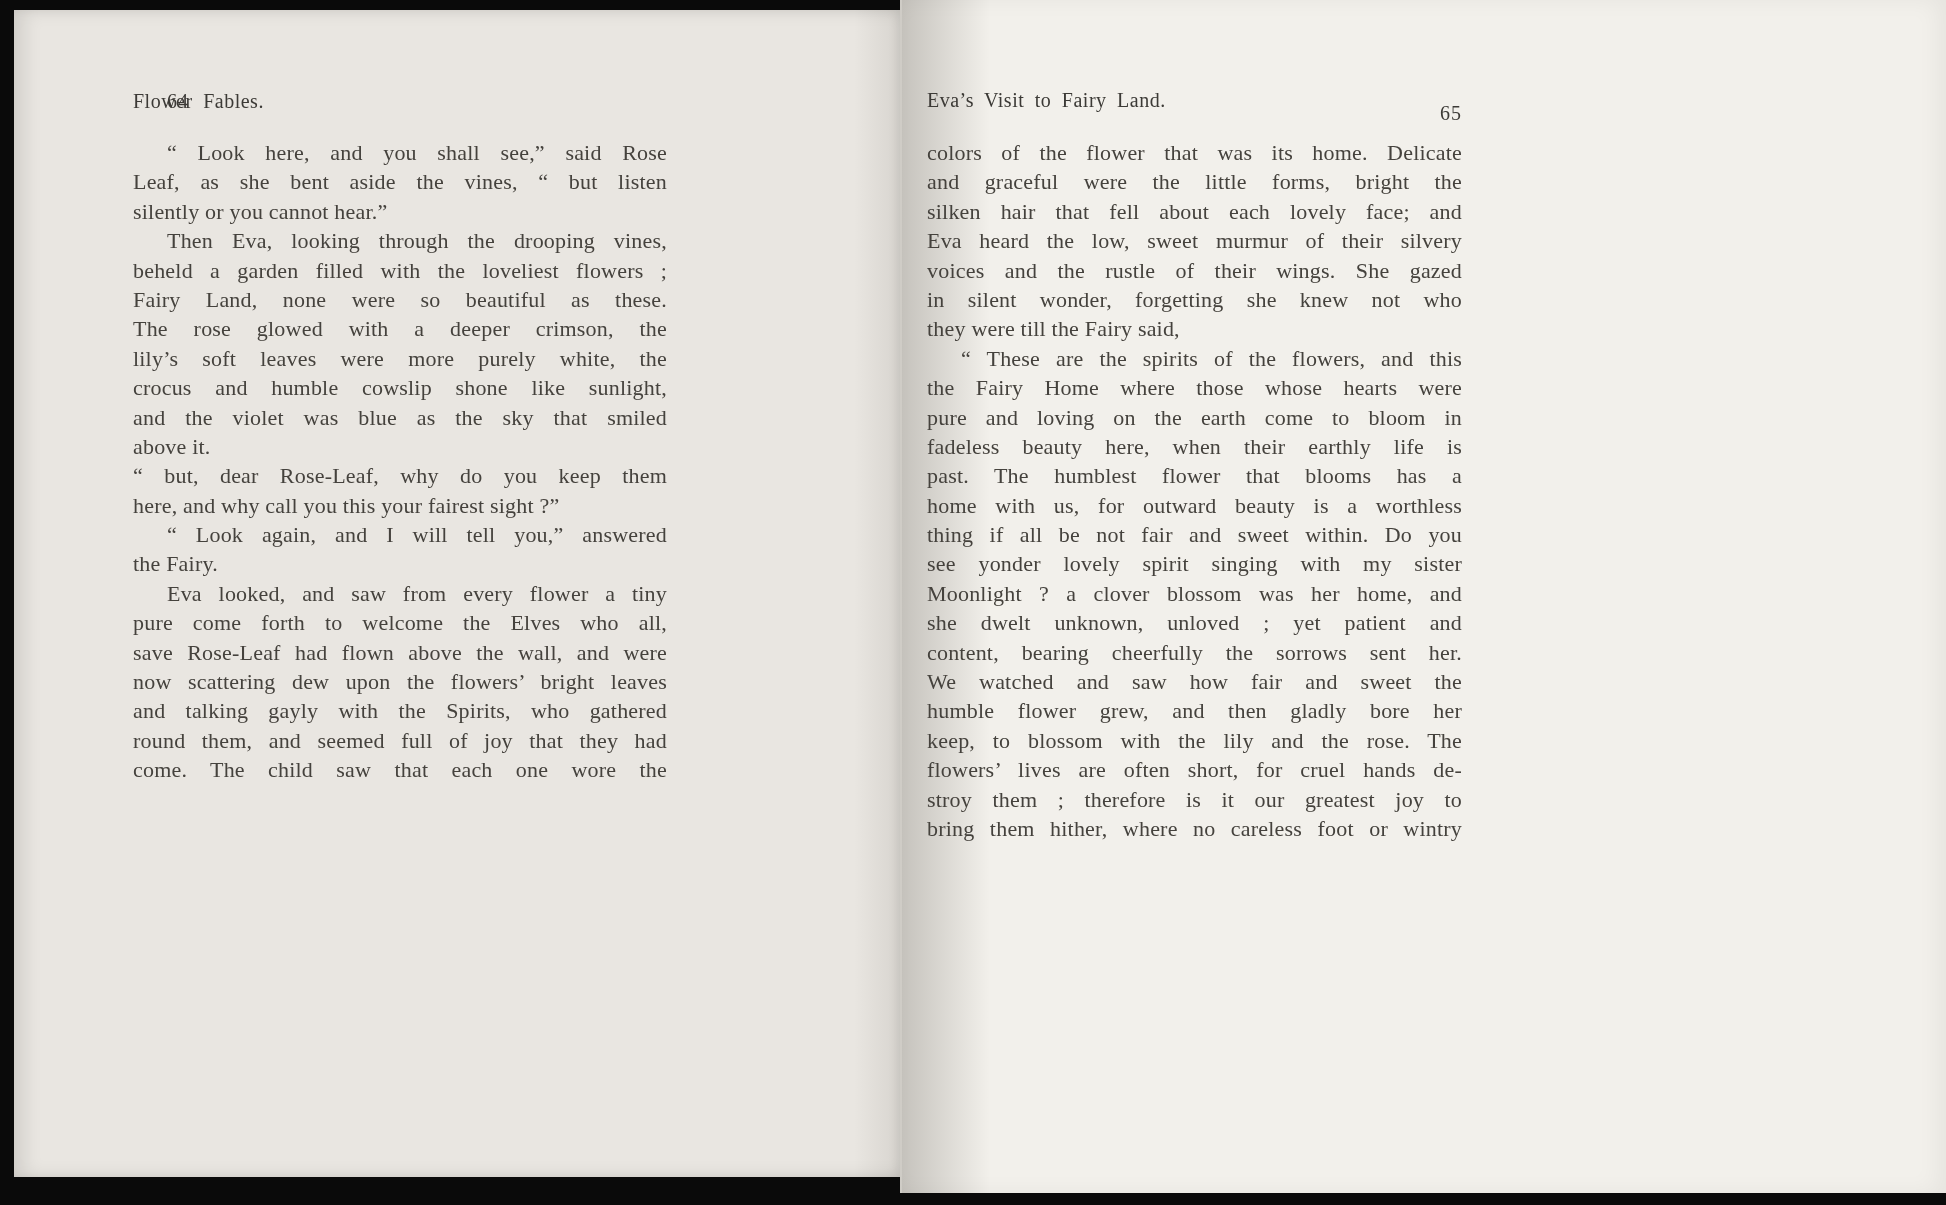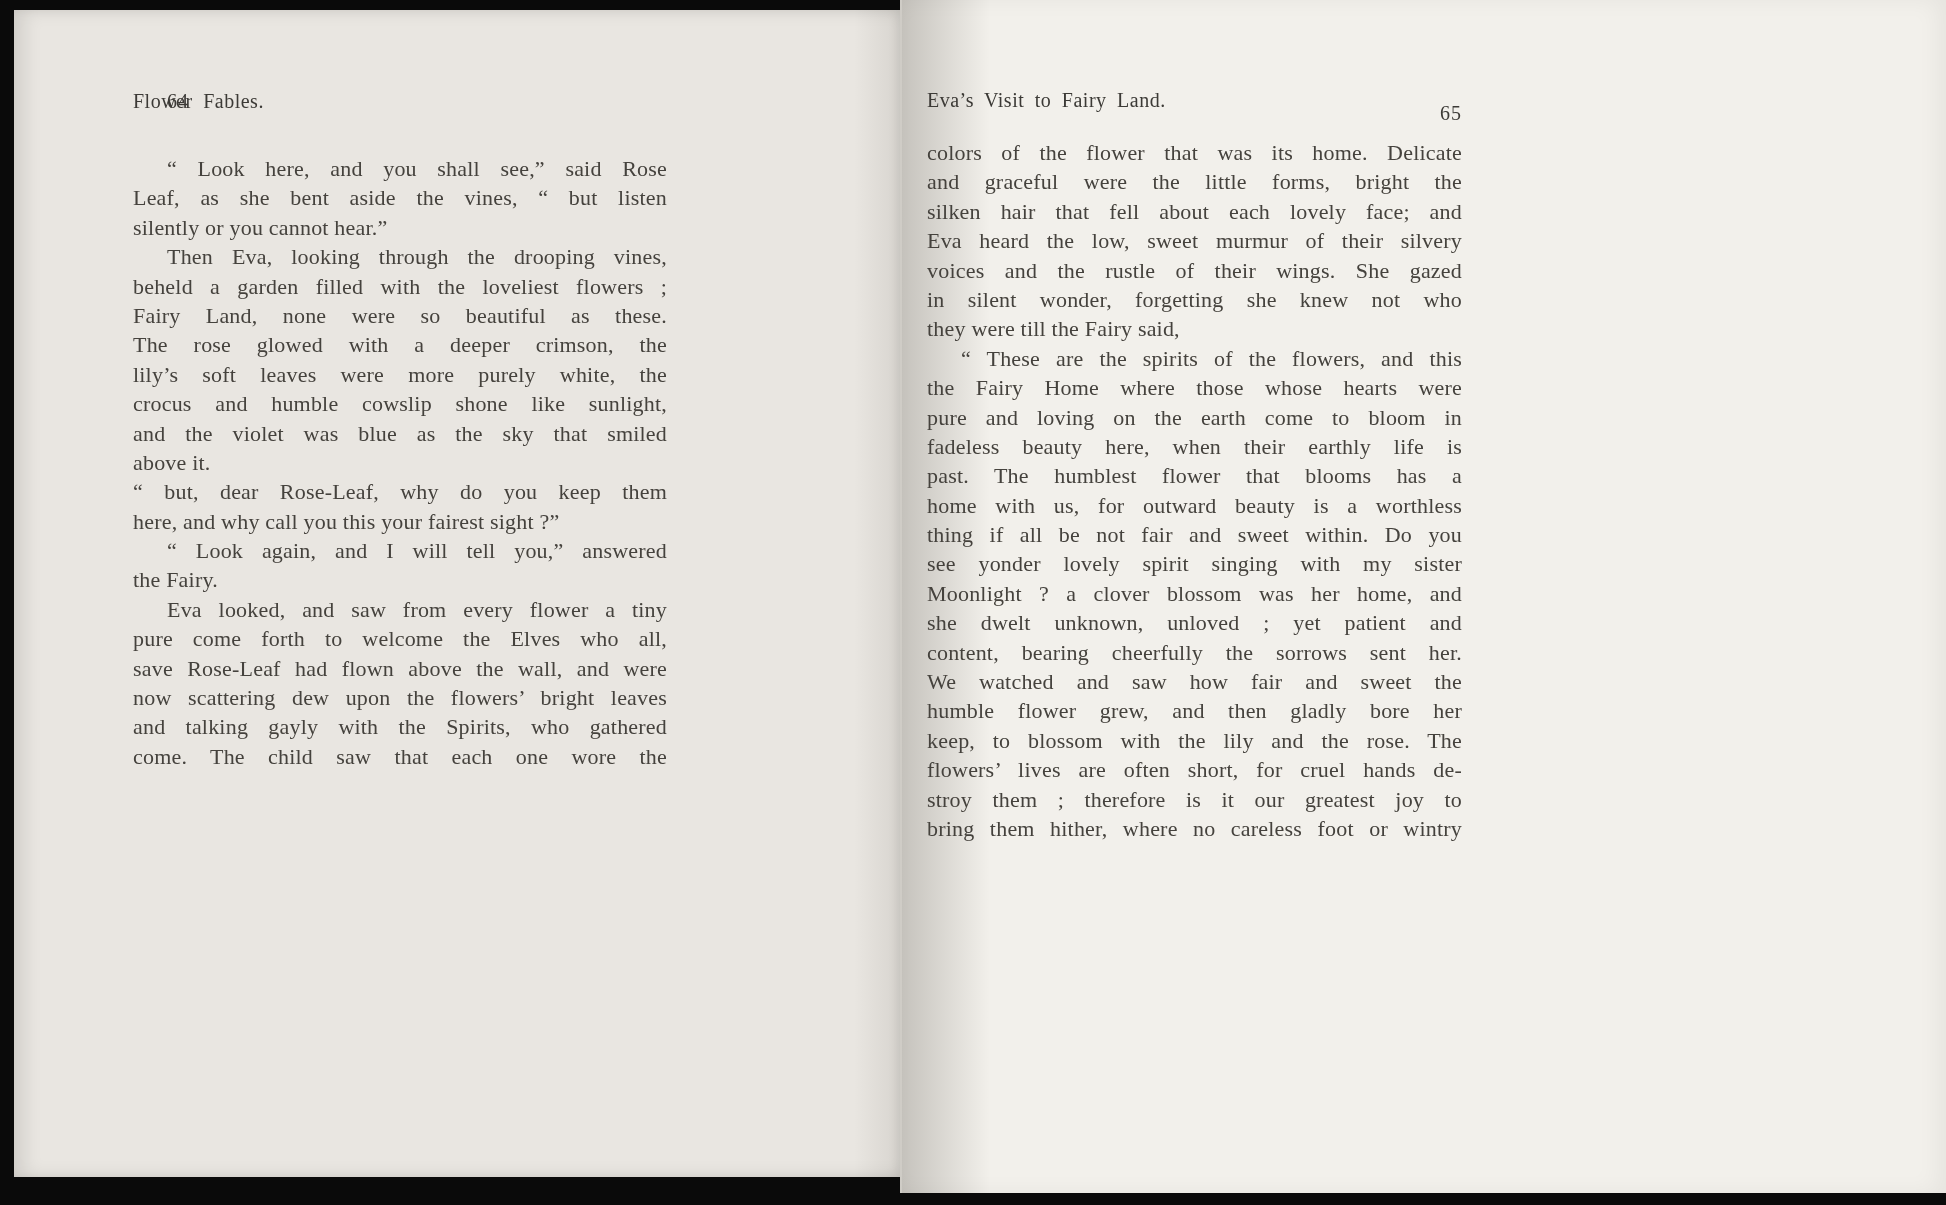--- a/index.html
+++ b/index.html
@@ -74,21 +74,21 @@
     display: block;
     text-align: left;
     word-spacing: 5px;
     letter-spacing: 0.5px;
   }
   .text-block {
     position: absolute;
     font-size: 22px;
     letter-spacing: 0.2px;
   }
-  .page-left .text-block  { left: 119px; width: 534px; top: 144px; }
+  .page-left .text-block  { left: 119px; width: 534px; top: 128px; }
   .page-right .text-block { left: 25px;  width: 535px; top: 138px; }
   .line {
     height: 29.4px;
     line-height: 29.4px;
     text-align: justify;
     text-align-last: justify;
     white-space: normal;
     overflow: hidden;
   }
   .line.line-end { text-align-last: left; }
@@ -118,20 +118,21 @@
         <div class="line line-end">above it.</div>
         <div class="line">“ but, dear Rose-Leaf, why do you keep them</div>
         <div class="line line-end">here, and why call you this your fairest sight ?”</div>
         <div class="line indent">“ Look again, and I will tell you,” answered</div>
         <div class="line line-end">the Fairy.</div>
         <div class="line indent">Eva looked, and saw from every flower a tiny</div>
         <div class="line">pure come forth to welcome the Elves who all,</div>
         <div class="line">save Rose-Leaf had flown above the wall, and were</div>
         <div class="line">now scattering dew upon the flowers’ bright leaves</div>
         <div class="line">and talking gayly with the Spirits, who gathered</div>
+        <div class="line">round them, and seemed full of joy that they had</div>
         <div class="line">come.  The child saw that each one wore the</div>
       </div>
   </div>
 
   <div class="page page-right">
     <div class="running-row">
       <span class="running-head">Eva’s Visit to Fairy Land.</span>
       <span class="folio folio-right">65</span>
     </div>
     <div class="text-block" id="right-text-block">

